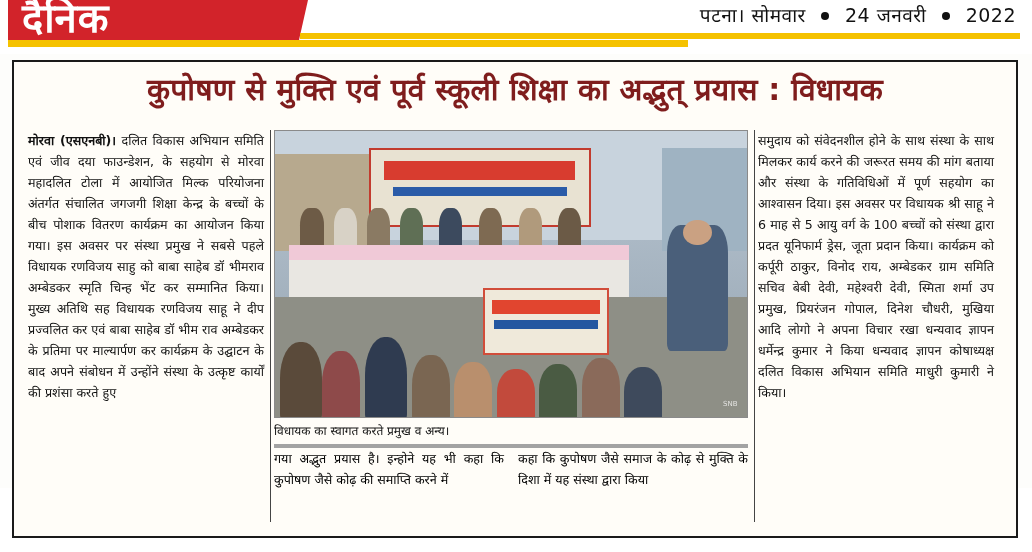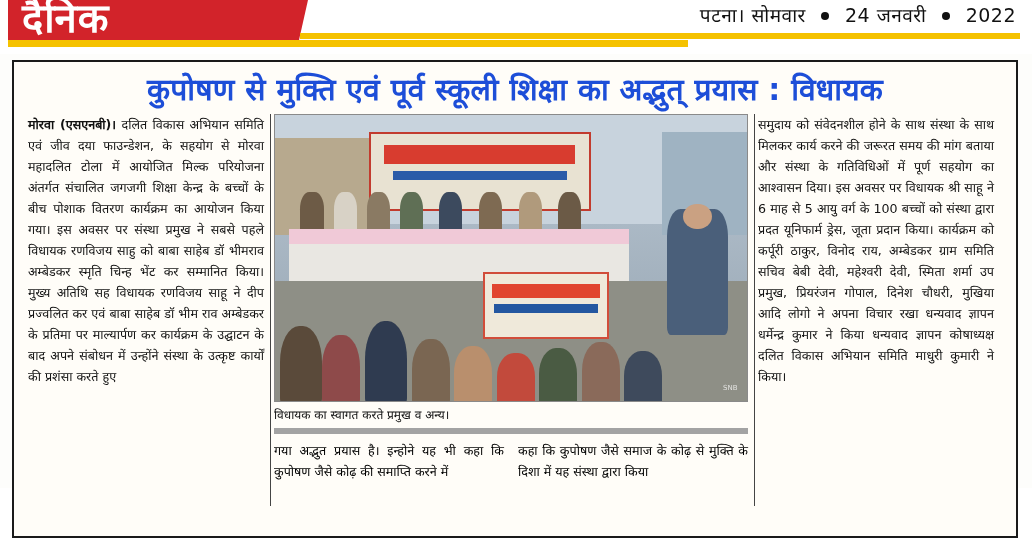--- a/index.html
+++ b/index.html
@@ -104,25 +104,25 @@
     box-sizing: border-box;
     background: #fffdf8;
     padding: 8px 14px 6px 14px;
   }
 
   .headline {
     font-family: "DejaVu Sans", sans-serif;
     font-weight: bold;
     font-size: 30px;
     line-height: 40px;
-    color: #1d4ed8;
+    color: #7f1d1d;
     text-align: center;
     letter-spacing: 0.2px;
     white-space: nowrap;
-    margin-bottom: 4px;
+    margin-bottom: 20px;
   }
 
   .body-area {
     position: relative;
     display: flex;
     gap: 10px;
     height: 392px;
   }
 
   .col {
@@ -169,22 +169,21 @@
   .ph-side-head { position:absolute; right:7.5%; top:31%; width:6%; height:9%; background:#caa182; border-radius:50%; }
   .ph-wm { position:absolute; right:2%; bottom:3%; font-family:"DejaVu Sans",sans-serif; font-size:7px; color:#ffffff; opacity:.75; }
 
   .caption {
     font-family: "DejaVu Sans", sans-serif;
     font-size: 12px;
     line-height: 18px;
     padding-top: 4px;
     padding-bottom: 4px;
     color: #111;
-    border-bottom: 6px solid #a3a3a3;
-    margin-bottom: 6px;
+    border-bottom: 4px solid #a3a3a3;
   }
   .mid-bottom {
     display: flex;
     gap: 14px;
   }
   .mid-bottom .sub {
     width: 230px;
     font-family: "DejaVu Sans", sans-serif;
     font-size: 12.6px;
     line-height: 21px;

